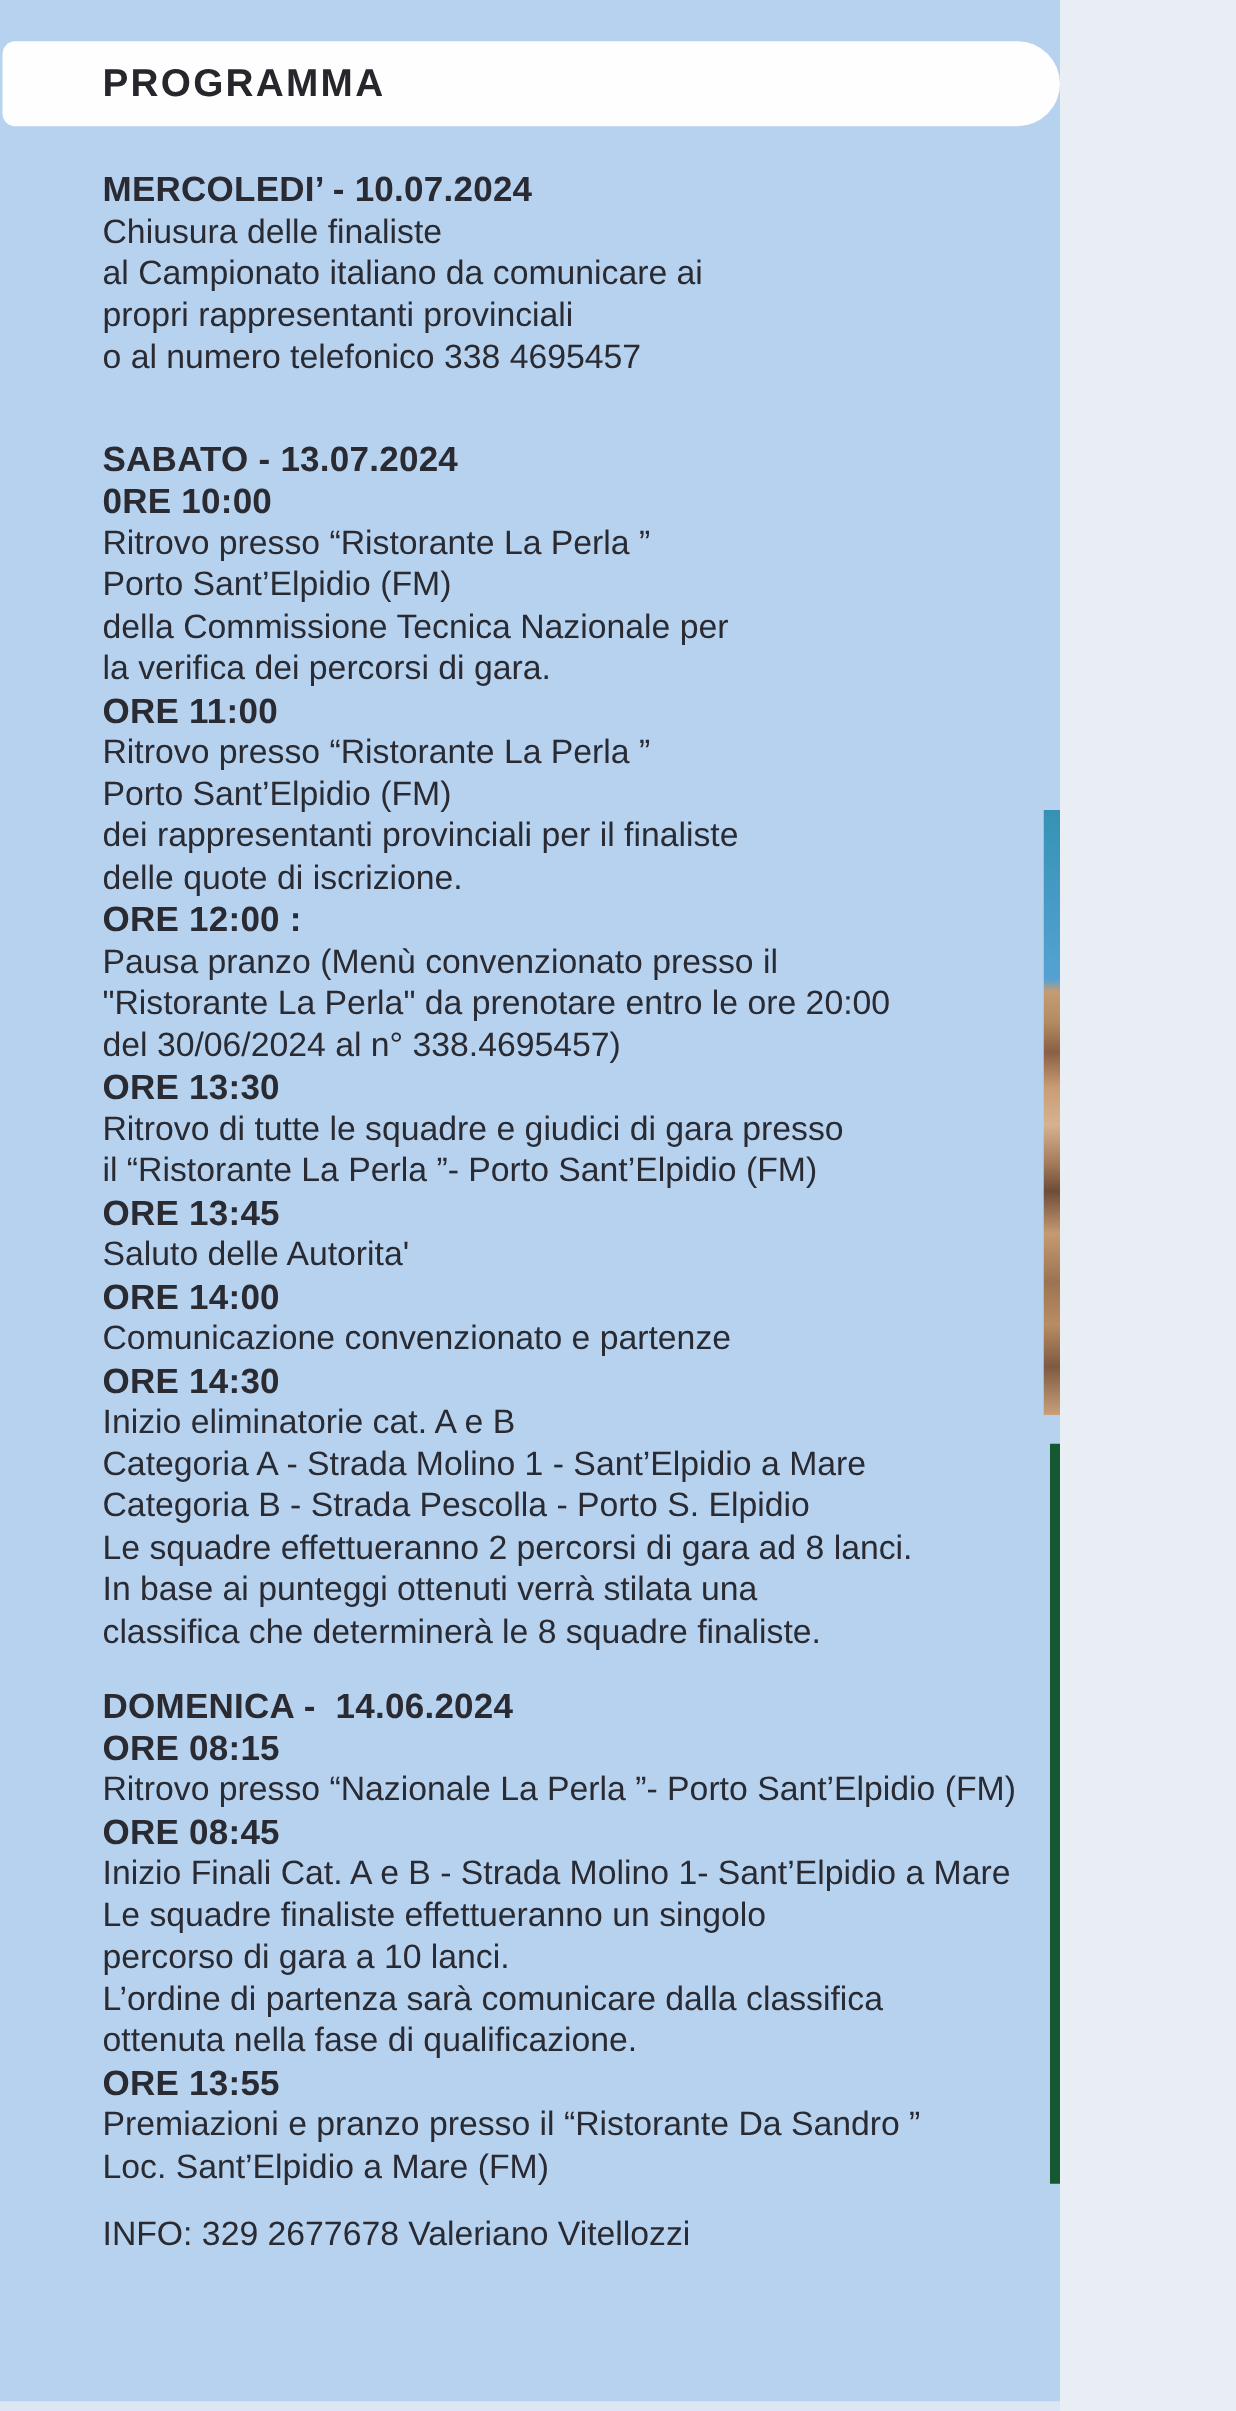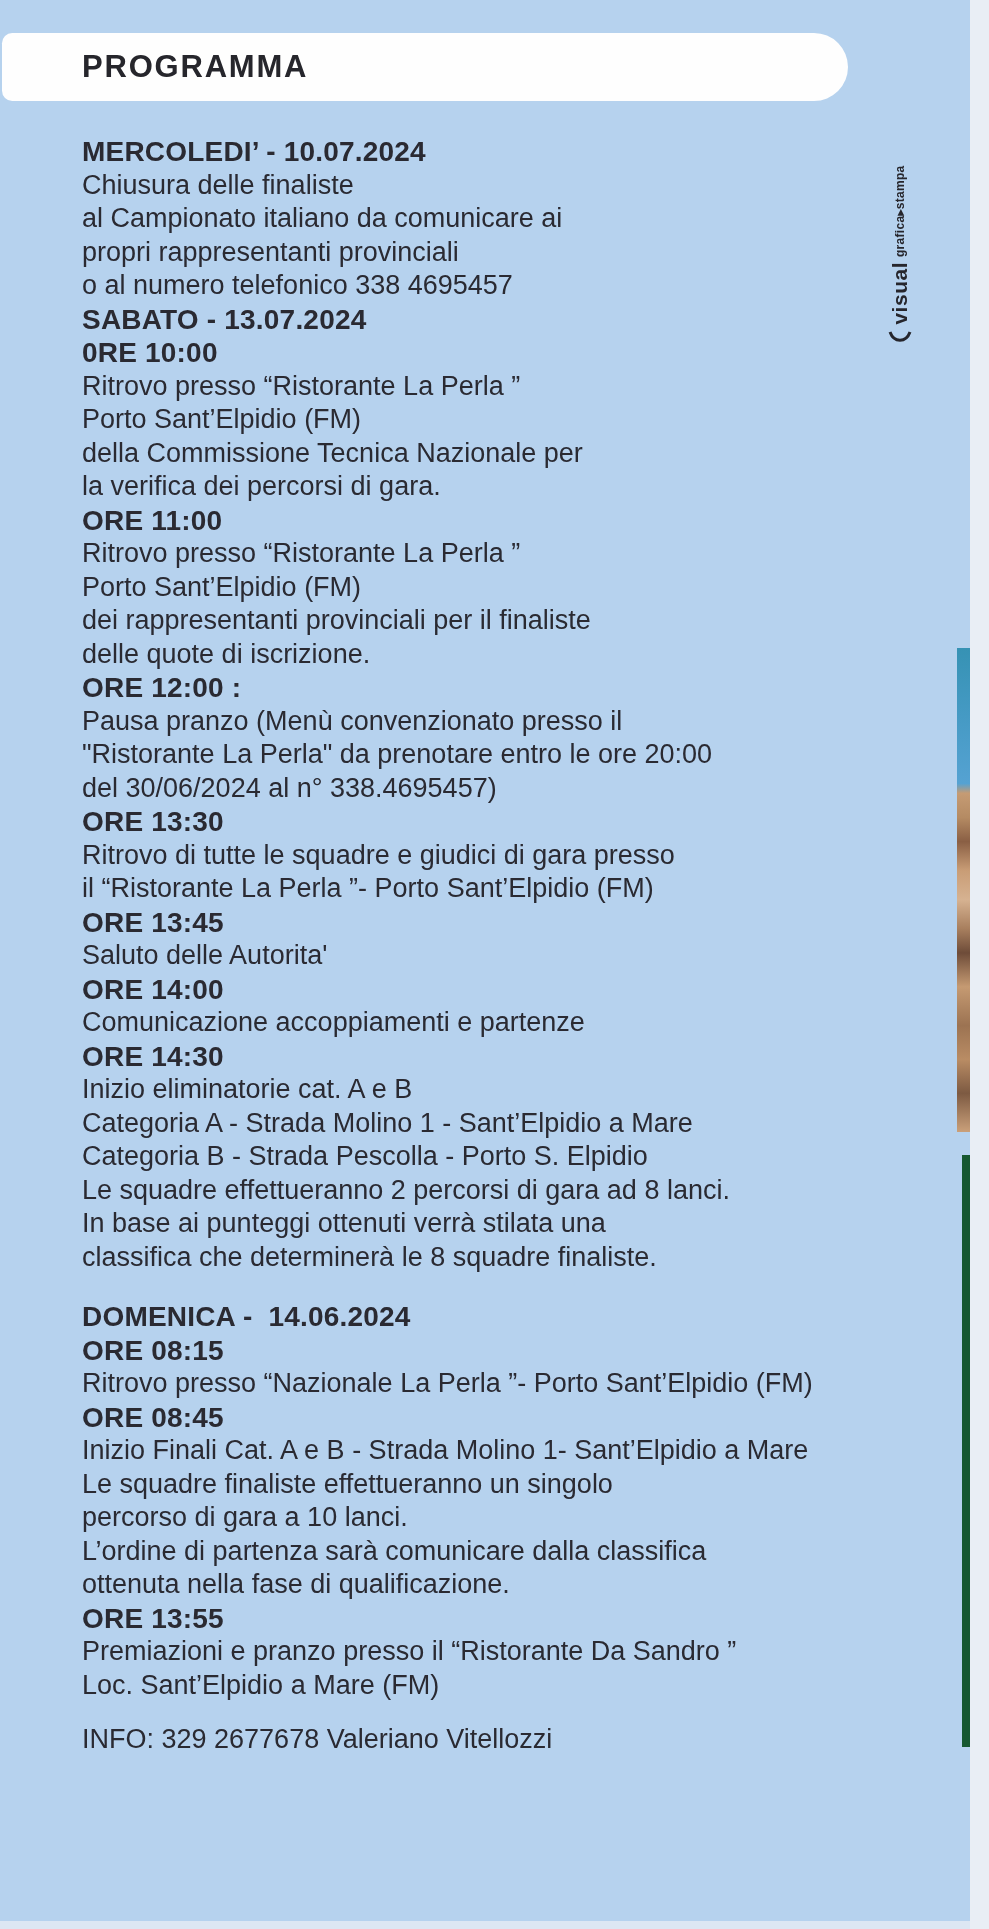--- a/index.html
+++ b/index.html
@@ -1,18 +1,18 @@
 <!DOCTYPE html>
 <html><head>
 <meta charset="utf-8">
 <style>
   html,body{margin:0;padding:0;background:#e9eef5;}
   .page{
     position:relative;
-    width:970px;height:1929px;
+    width:848px;height:1929px;
     background:#b6d2ee;
     overflow:hidden;
     font-family:"Liberation Sans",sans-serif;
     color:#2a2a32;
   }
   .titlebar{
     position:absolute;left:2px;top:33px;
     width:846px;height:68px;
     background:#fefefe;
     border-radius:12px 40px 40px 12px;
@@ -22,21 +22,21 @@
   .titlebar h1{
     margin:0;font-size:31px;font-weight:bold;
     letter-spacing:1.8px;color:#26262c;
   }
   .content{
     position:absolute;left:82px;top:135px;
     font-size:27px;line-height:33.5px;
   }
   .line{white-space:pre;}
   .line.heading{font-weight:bold;font-size:28px;letter-spacing:0.2px;}
-  .sec2{}
+  .sec2{margin-top:48px;}
   .sec3{margin-top:26px;}
   .sec4{margin-top:21px;}
   
   .watermark{
     position:absolute;left:820px;top:235px;
     width:160px;height:40px;
     display:flex;align-items:center;justify-content:center;gap:5px;
     transform:rotate(-90deg);
     color:#26262c;
   }
@@ -129,21 +129,21 @@
         <div class="line body">Ritrovo di tutte le squadre e giudici di gara presso</div>
 
         <div class="line body">il “Ristorante La Perla ”- Porto Sant’Elpidio (FM)</div>
 
         <div class="line heading">ORE 13:45</div>
 
         <div class="line body">Saluto delle Autorita'</div>
 
         <div class="line heading">ORE 14:00</div>
 
-        <div class="line body">Comunicazione accoppiamenti e partenze</div>
+        <div class="line body">Comunicazione convenzionato e partenze</div>
 
         <div class="line heading">ORE 14:30</div>
 
         <div class="line body">Inizio eliminatorie cat. A e B</div>
 
         <div class="line body">Categoria A - Strada Molino 1 - Sant’Elpidio a Mare</div>
 
         <div class="line body">Categoria B - Strada Pescolla - Porto S. Elpidio</div>
 
         <div class="line body">Le squadre effettueranno 2 percorsi di gara ad 8 lanci.</div>

